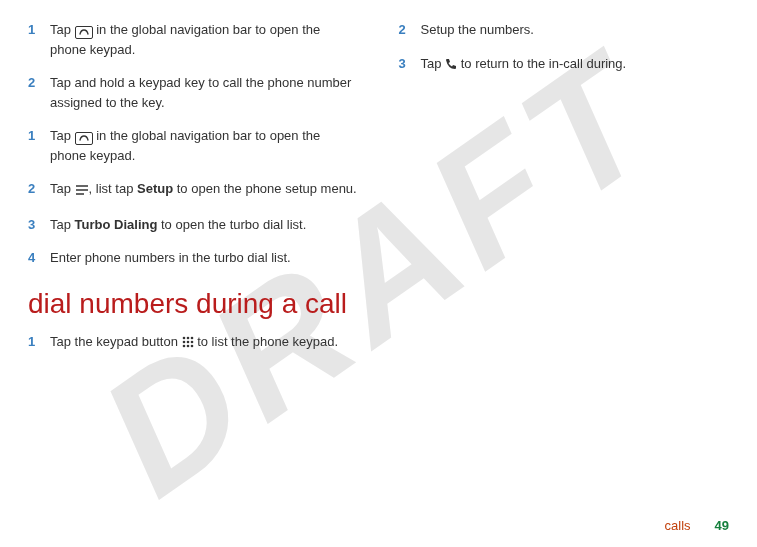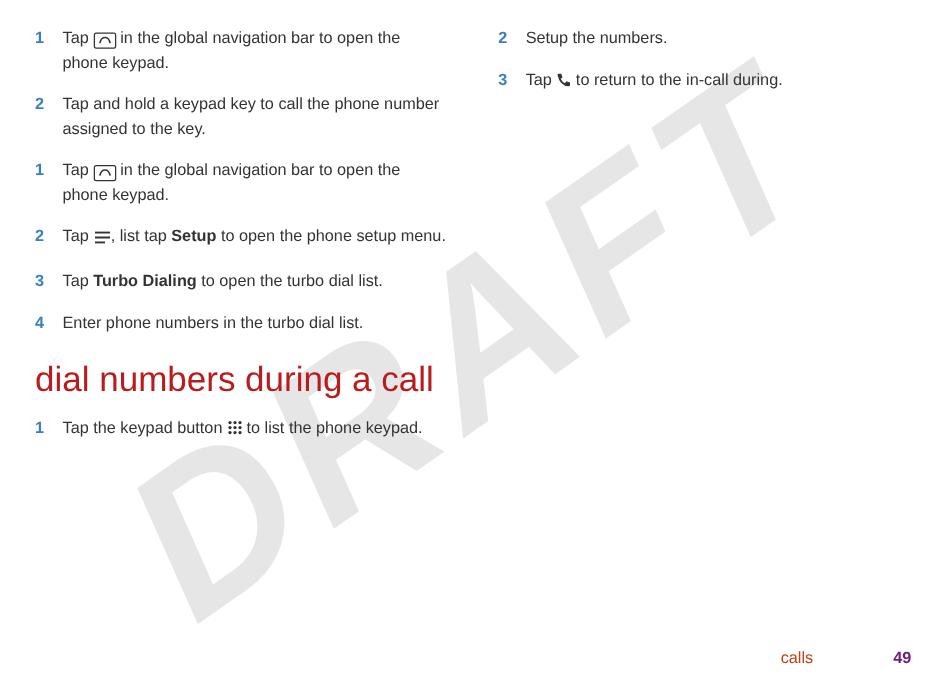--- a/index.html
+++ b/index.html
@@ -77,21 +77,21 @@
     vertical-align: -2px;
   }
   .footer {
     position: absolute;
     bottom: 14px;
     right: 28px;
     font-size: 13px;
     z-index: 1;
   }
   .footer .sect { color: #c2410c; margin-right: 24px; }
-  .footer .pg { font-weight: bold; color: #701a75; margin-left: 40px; }
+  .footer .pg { font-weight: bold; color: #15803d; }
 </style>
 </head>
 <body>
 
 <div class="watermark">DRAFT</div>
 
 <div class="columns">
 
   <div class="col">
 

